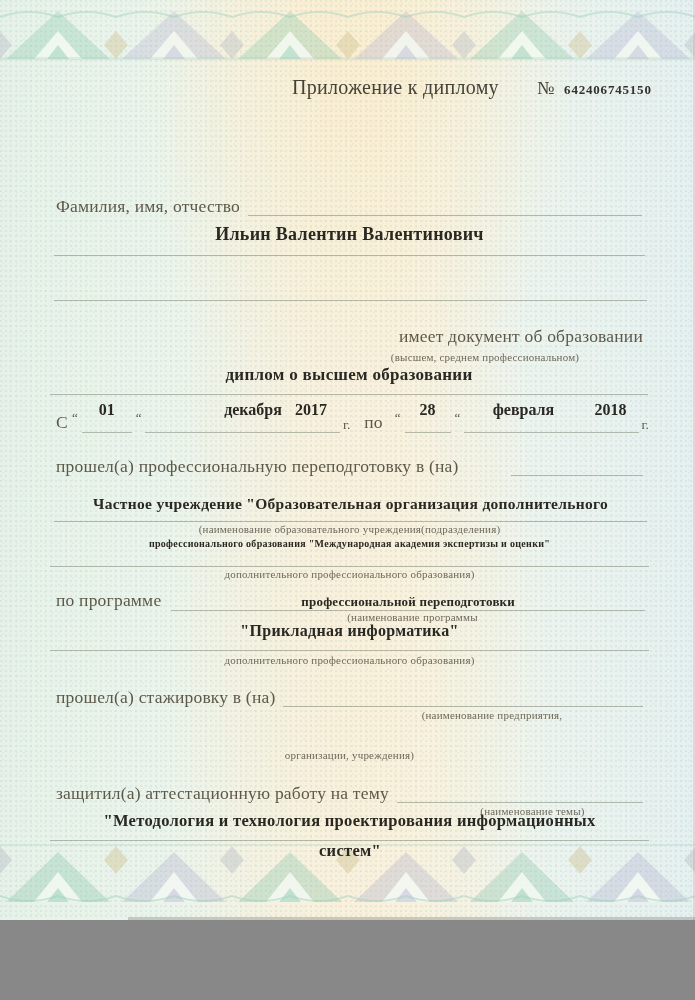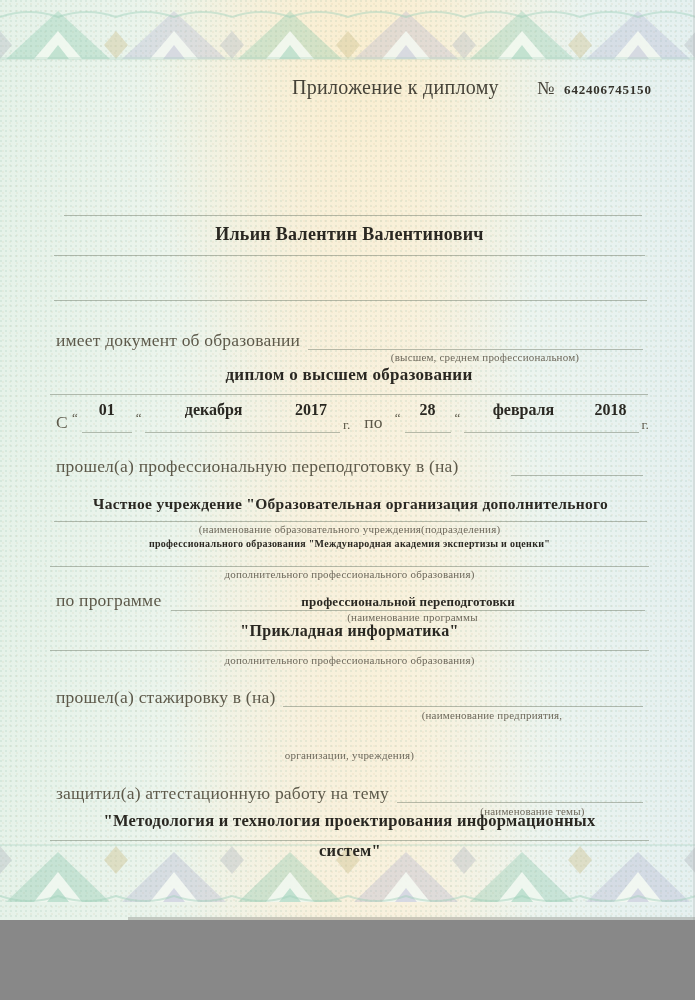--- a/index.html
+++ b/index.html
@@ -93,38 +93,39 @@
     <rect x="0" y="0" width="695" height="64" fill="url(#orn-b)"></rect>
   </svg>
 
   <div class="hdr">
     <span class="hdr-title">Приложение к диплому</span>
     <span class="hdr-no">№</span>
     <span class="hdr-num">642406745150</span>
   </div>
 
   <div class="lrow" style="top:193px;left:56px;right:53px;height:24px;">
+    <span class="lbl">Фамилия, имя, отчество</span>
     <span class="fill"></span>
   </div>
   <div class="vrow" style="top:224px;left:54px;right:50px;height:31px;font-size:18px;">Ильин Валентин Валентинович</div>
   <div class="vrow" style="top:271px;left:54px;right:48px;height:29px;"></div>
 
-  <div class="lrow" style="top:326px;left:56px;right:52px;height:25px;">
+  <div class="lrow" style="top:326px;left:56px;right:52px;height:25px;flex-direction:column;">
     <span class="lbl">имеет документ об образовании</span>
     <span class="fill"></span>
   </div>
   <div class="cap" style="top:351px;left:330px;right:55px;">(высшем, среднем профессиональном)</div>
   <div class="vrow" style="top:365px;left:50px;right:47px;height:29px;font-size:17px;">диплом о высшем образовании</div>
 
   <div class="date-row" style="top:403px;left:56px;right:46px;">
     <span class="lbl">С</span>
     <span class="q">“</span>
     <span class="dval" style="width:50px;">01</span>
     <span class="q">“</span>
-    <span class="dval" style="flex:1.5;">декабря</span>
+    <span class="dval" style="flex:1.5;text-align:right;">декабря</span>
     <span class="dval" style="width:58px;">2017</span>
     <span class="gsuf">г.</span>
     <span class="lbl" style="margin-left:14px;">по</span>
     <span class="q" style="margin-left:12px;">“</span>
     <span class="dval" style="width:46px;">28</span>
     <span class="q">“</span>
     <span class="dval" style="flex:1.3;">февраля</span>
     <span class="dval" style="width:56px;">2018</span>
     <span class="gsuf">г.</span>
   </div>

